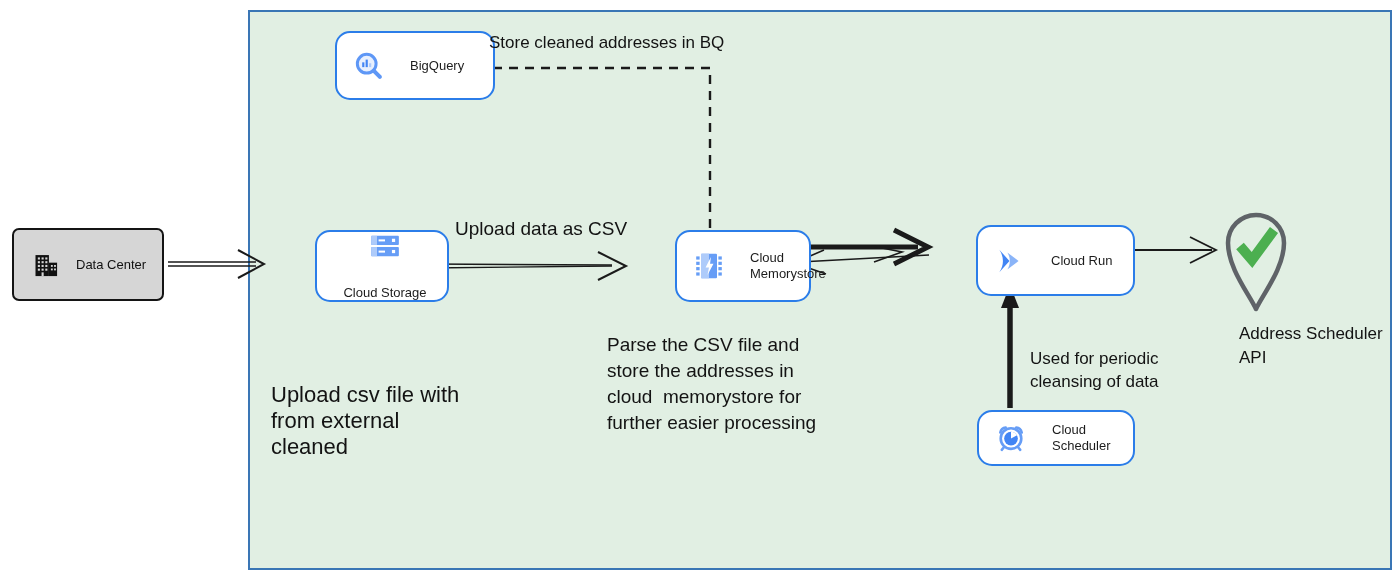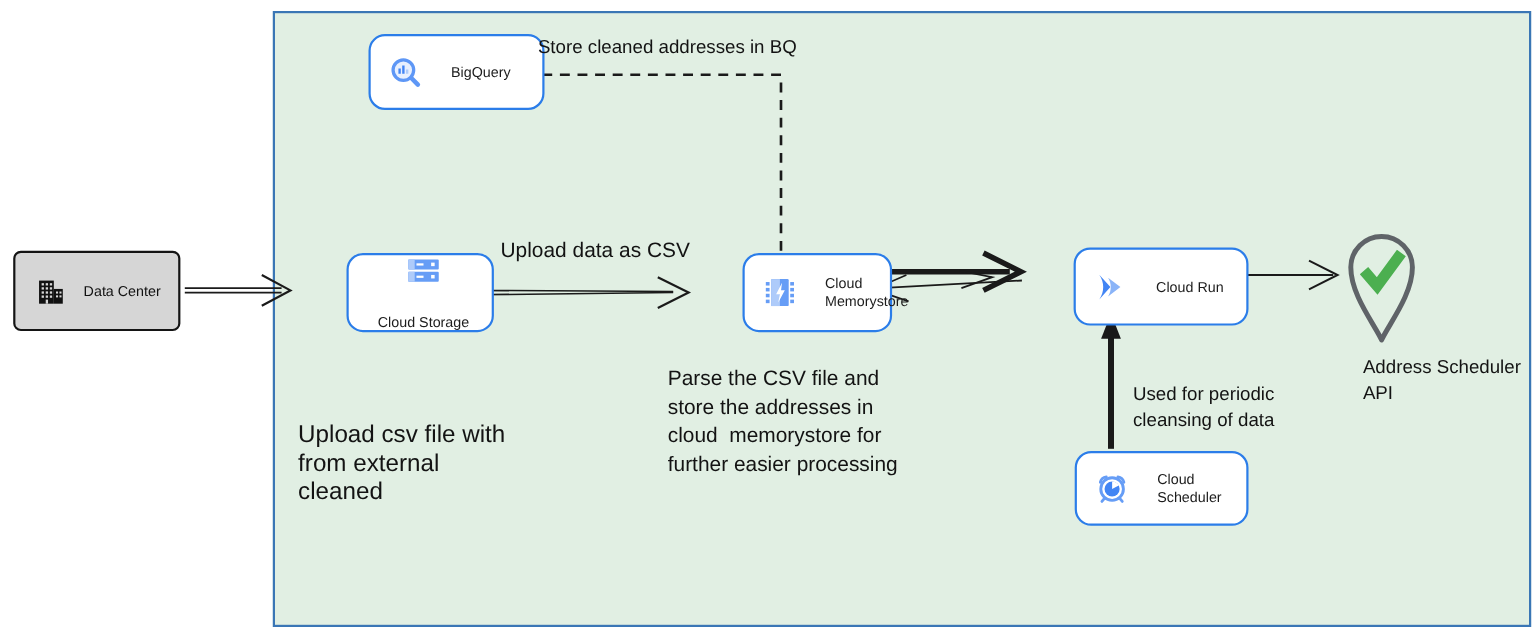--- a/index.html
+++ b/index.html
@@ -20,21 +20,21 @@
   .dc{
     position:absolute;left:12px;top:228px;width:152px;height:73px;
     background:#d6d6d6;border:2.5px solid #141414;border-radius:7px;
     display:flex;align-items:center;gap:16px;padding-left:18px;box-sizing:border-box;
   }
   .dc .label{font-size:13px;color:#111;}
   .bigquery{left:290px;top:31px;width:160px;height:69px;}
   .storage{left:270px;top:230px;width:134px;height:72px;flex-direction:column;}
   .memorystore{left:630px;top:230px;width:136px;height:72px;}
   .cloudrun{left:931px;top:225px;width:159px;height:71px;}
-  .scheduler{left:932px;top:410px;width:158px;height:68px;}
+  .scheduler{left:932px;top:410px;width:158px;height:56px;}
   .anno{position:absolute;color:#131313;}
   .anno .line{white-space:pre;}
   .anno-store{left:489px;top:33px;font-size:17px;}
   .anno-export{left:455px;top:218px;font-size:19px;}
   .anno-upload{left:271px;top:342px;font-size:22px;line-height:26px;margin-top:40px;}
   .anno-parse{left:607px;top:332px;font-size:19px;line-height:26px;}
   .anno-periodic{left:1030px;top:347px;font-size:17px;line-height:23px;}
   .pin-wrap{position:absolute;left:1219px;top:206px;width:74px;height:112px;}
   .pin-label{left:1239px;top:322px;font-size:17px;line-height:24px;}
   .arrows{position:absolute;left:0;top:0;pointer-events:none;}

